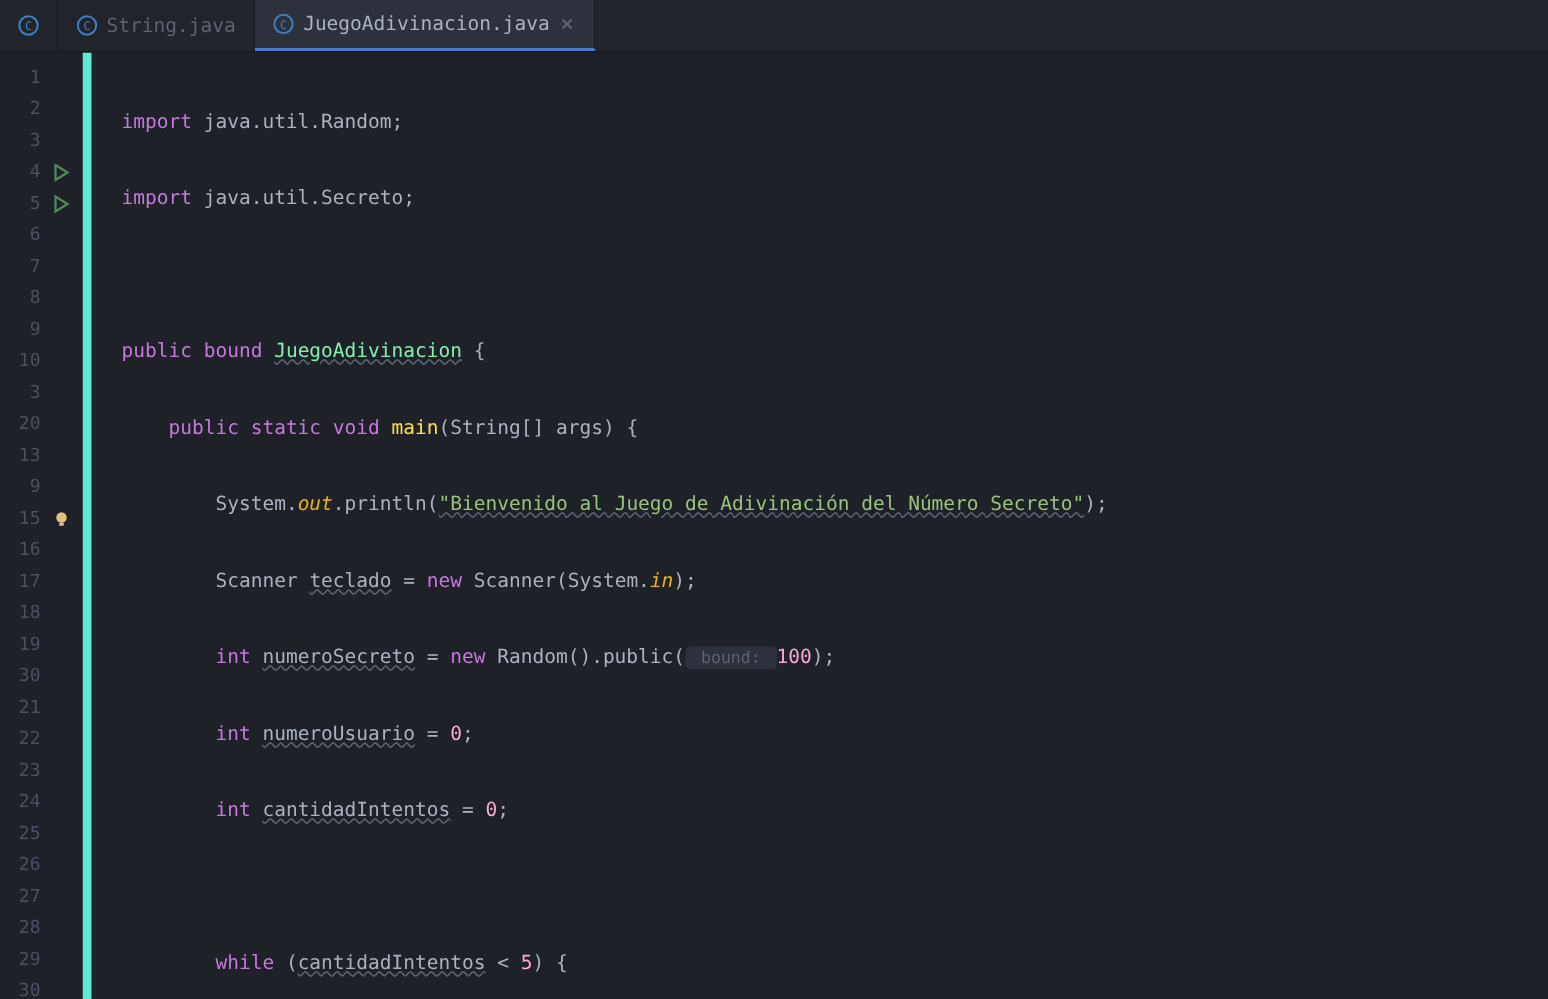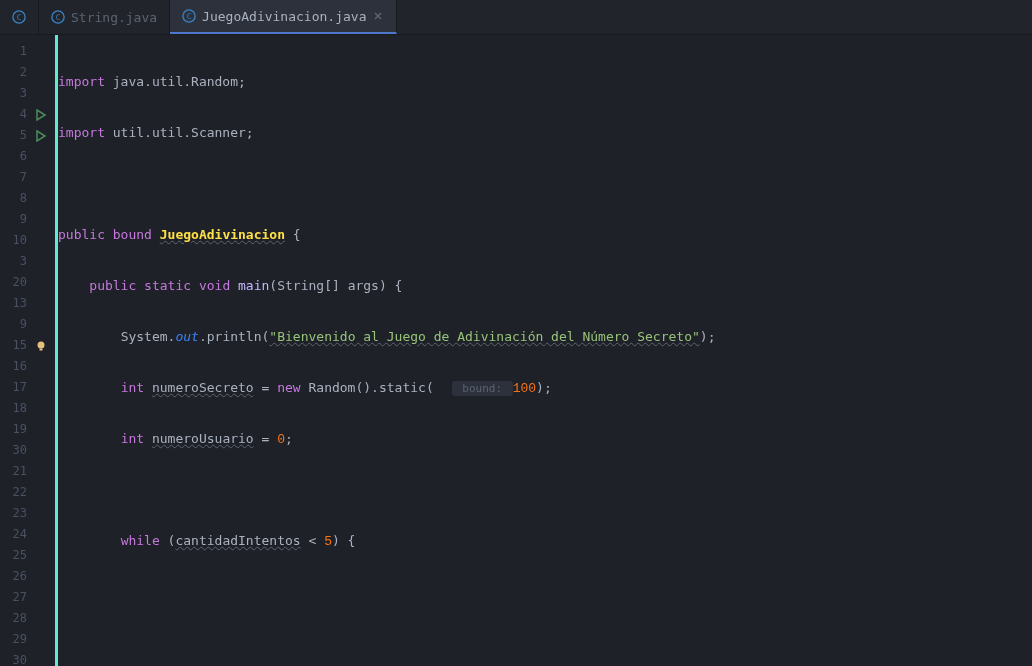--- a/index.html
+++ b/index.html
@@ -71,36 +71,36 @@
     }
     .bulb-icon {
       position: absolute;
       right: 8px;
       top: 50%;
       transform: translateY(-50%);
       color: #e5c07b;
     }
     .code {
       padding-top: 6px;
-      padding-left: 0;
-      border-left: 3px solid #5eead4;
+      padding-left: 20px;
+      border-left: 6px solid #5eead4;
       flex: 1;
       white-space: pre;
     }
     .line {
       height: 21px;
       line-height: 21px;
     }
     .kw { color: #c678dd; }
-    .cls { color: #fde047; font-weight: bold; }
-    .mth { color: #c4b5fd; }
-    .fld { color: #3b82f6; font-style: italic; }
+    .cls { color: #86efac; }
+    .mth { color: #fde047; }
+    .fld { color: #eab308; font-style: italic; }
     .str { color: #98c379; }
-    .num { color: #f97316; font-family: Liberation Mono, monospace; }
-    .hint { color: #5c6370; font-size: 11px; background: #2c313c; padding: 1px 4px; border-radius: 3px; margin-left: 18px; }
+    .num { color: #f9a8d4; }
+    .hint { color: #5c6370; font-size: 11px; background: #2c313c; padding: 1px 4px; border-radius: 3px; }
     .wavy { text-decoration: underline wavy #5c6370; text-decoration-thickness: 1px; }
   </style>
 </head>
 <body>
 
 <div class="tabs">
   <div class="tab">
     <svg class="tab-icon" viewBox="0 0 16 16">
         <circle cx="8" cy="8" r="7" fill="none" stroke="#3b82c4" stroke-width="1.5"></circle>
         <text x="8" y="11.5" text-anchor="middle" font-size="9" fill="#3b82c4">C</text>
@@ -160,27 +160,29 @@
       <div class="line-num">24</div>
       <div class="line-num">25</div>
       <div class="line-num">26</div>
       <div class="line-num">27</div>
       <div class="line-num">28</div>
       <div class="line-num">29</div>
       <div class="line-num">30</div>
     </div>
   <div class="code">
     <div class="line"><span class="kw">import</span><span> java.util.Random;</span></div>
-    <div class="line"><span class="kw">import</span><span> util.util.Scanner;</span></div>
+    <div class="line"><span class="kw">import</span><span> java.util.Secreto;</span></div>
     <div class="line"></div>
     <div class="line"><span class="kw">public</span> <span class="kw">bound</span> <span class="cls wavy">JuegoAdivinacion</span> {</div>
     <div class="line">    <span class="kw">public</span> <span class="kw">static</span> <span class="kw">void</span> <span class="mth">main</span><span>(String[] args) {</span></div>
     <div class="line">        <span>System.</span><span class="fld">out</span><span>.println(</span><span class="str wavy">"Bienvenido al Juego de Adivinación del Número Secreto"</span><span>);</span></div>
-    <div class="line">        <span class="kw">int</span> <span class="wavy">numeroSecreto</span><span> = </span><span class="kw">new</span><span> Random().static(</span><span class="hint"> bound: </span><span class="num">100</span><span>);</span></div>
+    <div class="line">        <span>Scanner</span> <span class="wavy">teclado</span><span> = </span><span class="kw">new</span><span> Scanner(System.</span><span class="fld">in</span><span>);</span></div>
+    <div class="line">        <span class="kw">int</span> <span class="wavy">numeroSecreto</span><span> = </span><span class="kw">new</span><span> Random().public(</span><span class="hint"> bound: </span><span class="num">100</span><span>);</span></div>
     <div class="line">        <span class="kw">int</span> <span class="wavy">numeroUsuario</span><span> = </span><span class="num">0</span><span>;</span></div>
+    <div class="line">        <span class="kw">int</span> <span class="wavy">cantidadIntentos</span><span> = </span><span class="num">0</span><span>;</span></div>
     <div class="line"></div>
     <div class="line">        <span class="kw">while</span><span> (</span><span class="wavy">cantidadIntentos</span><span> &lt; </span><span class="num">5</span><span>) {</span></div>
     
     
     
     
     
     
     
     

